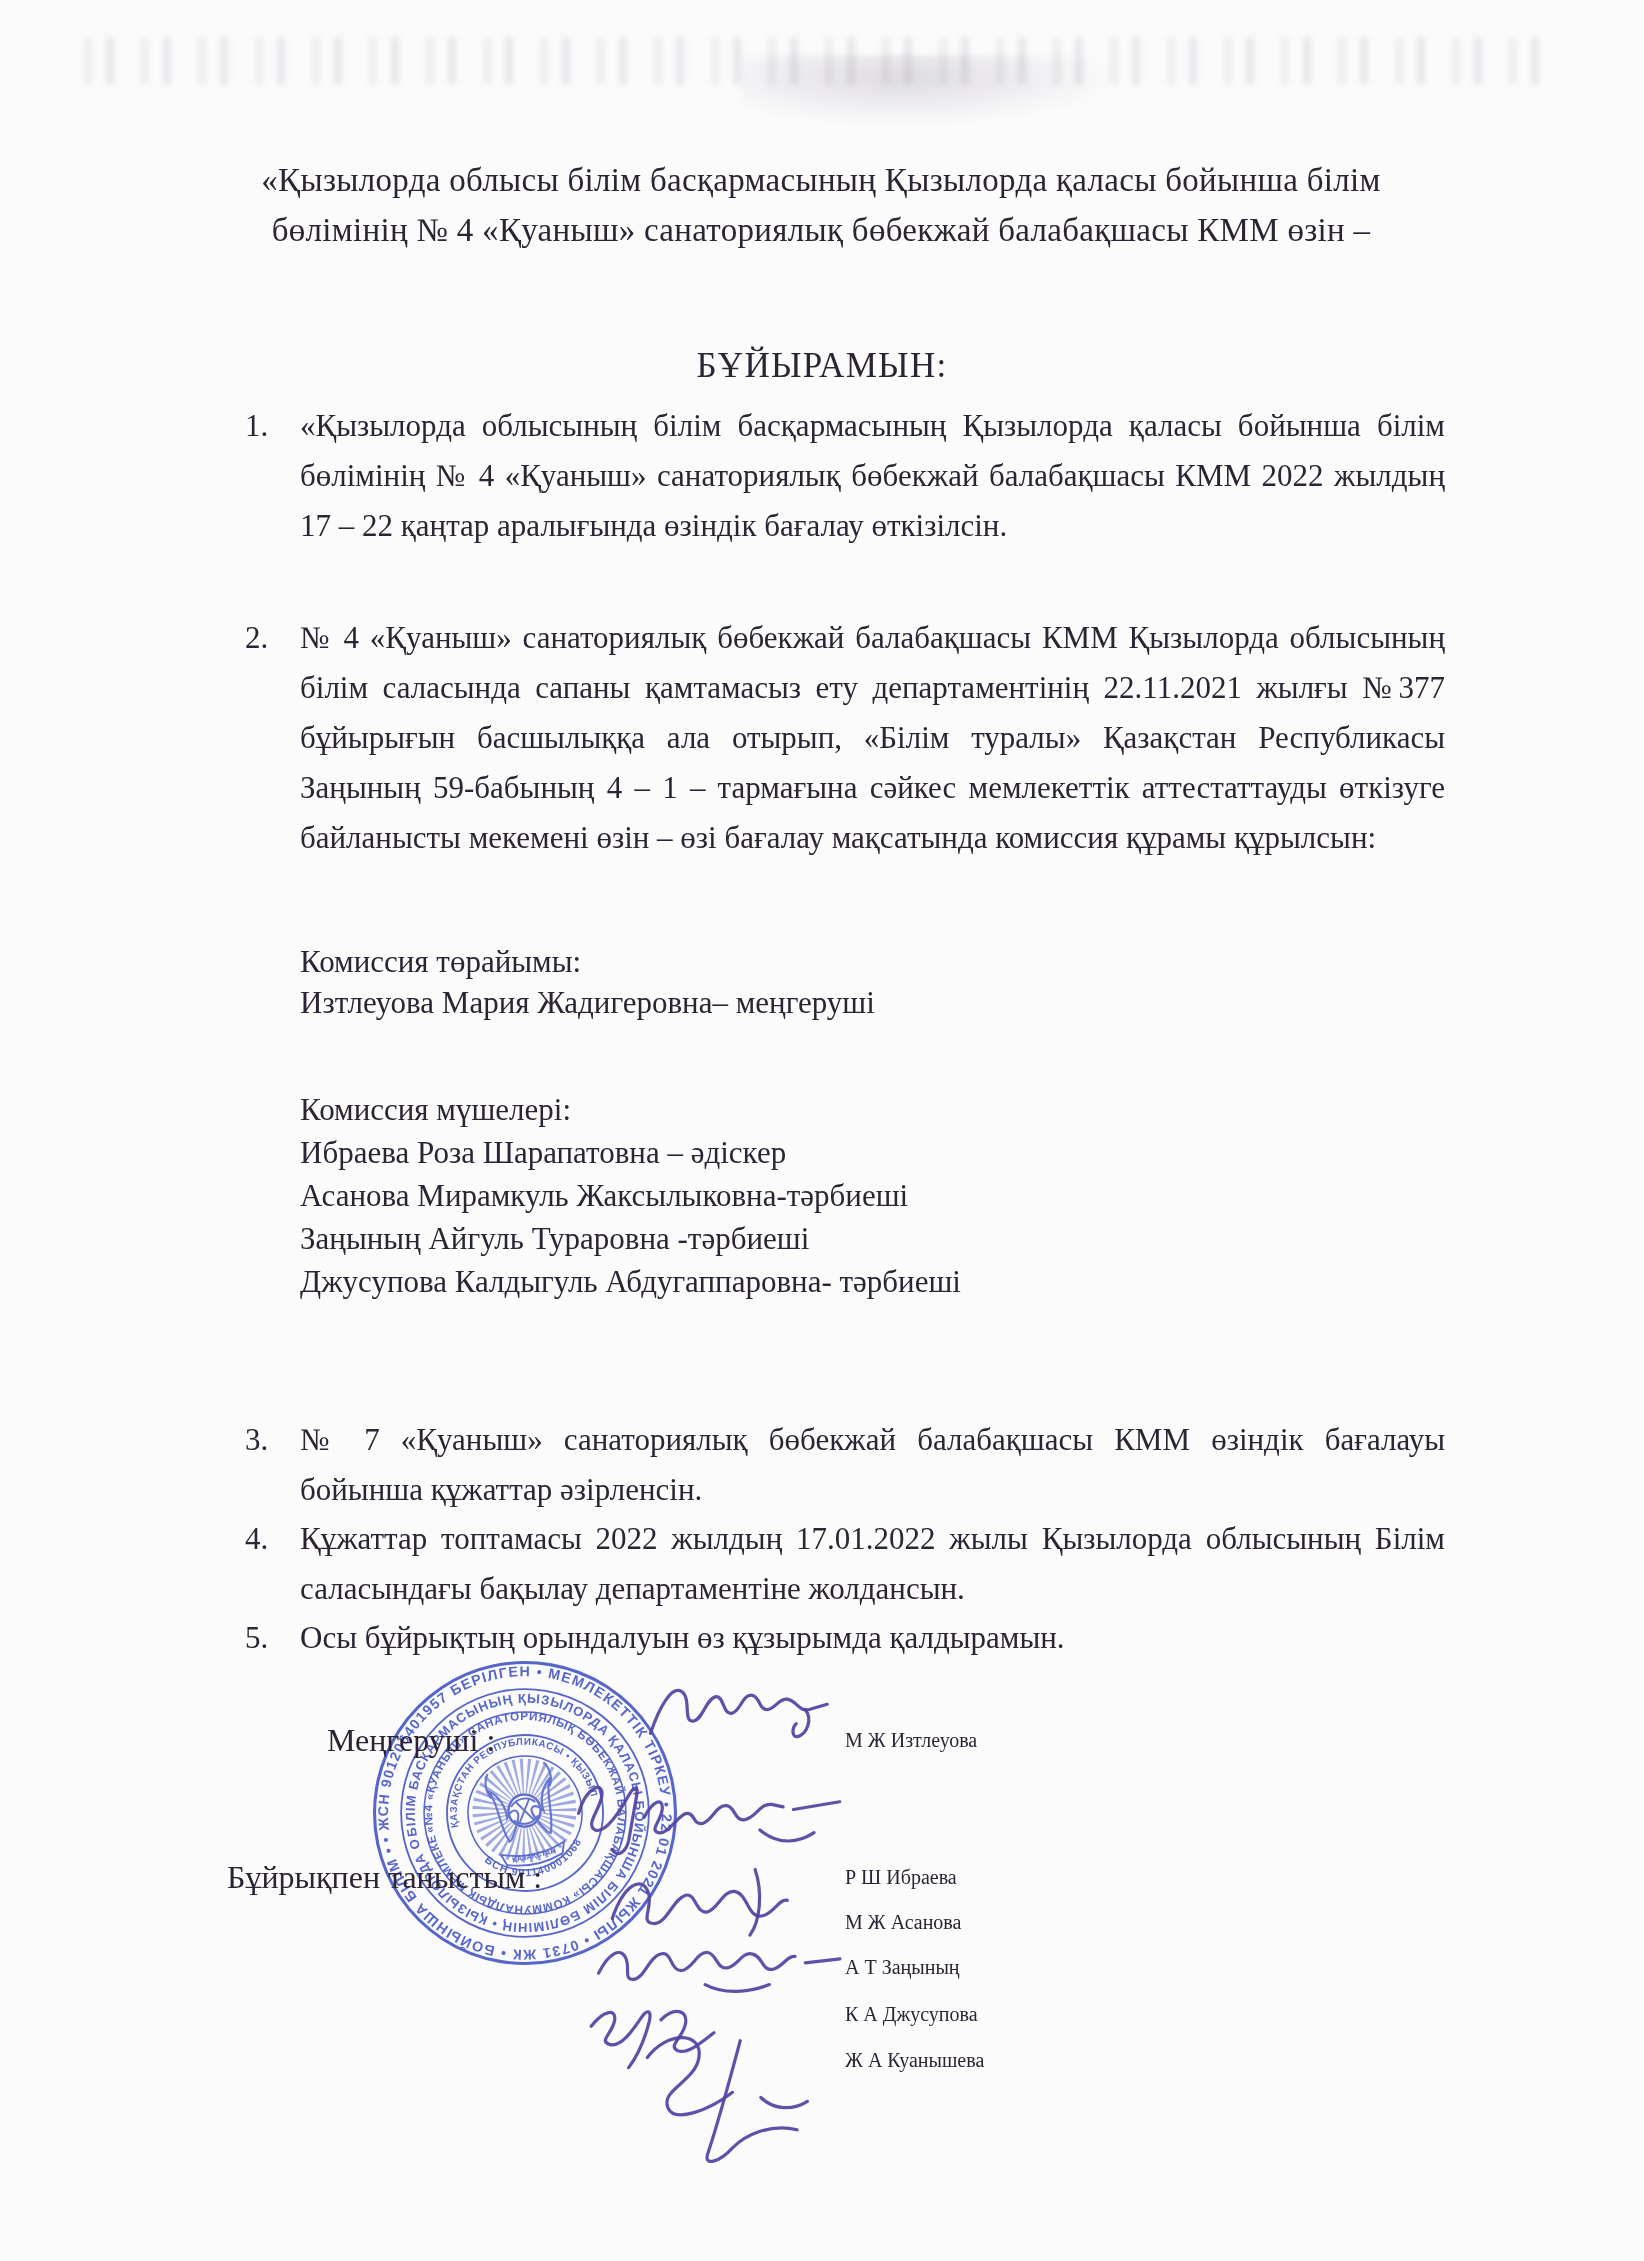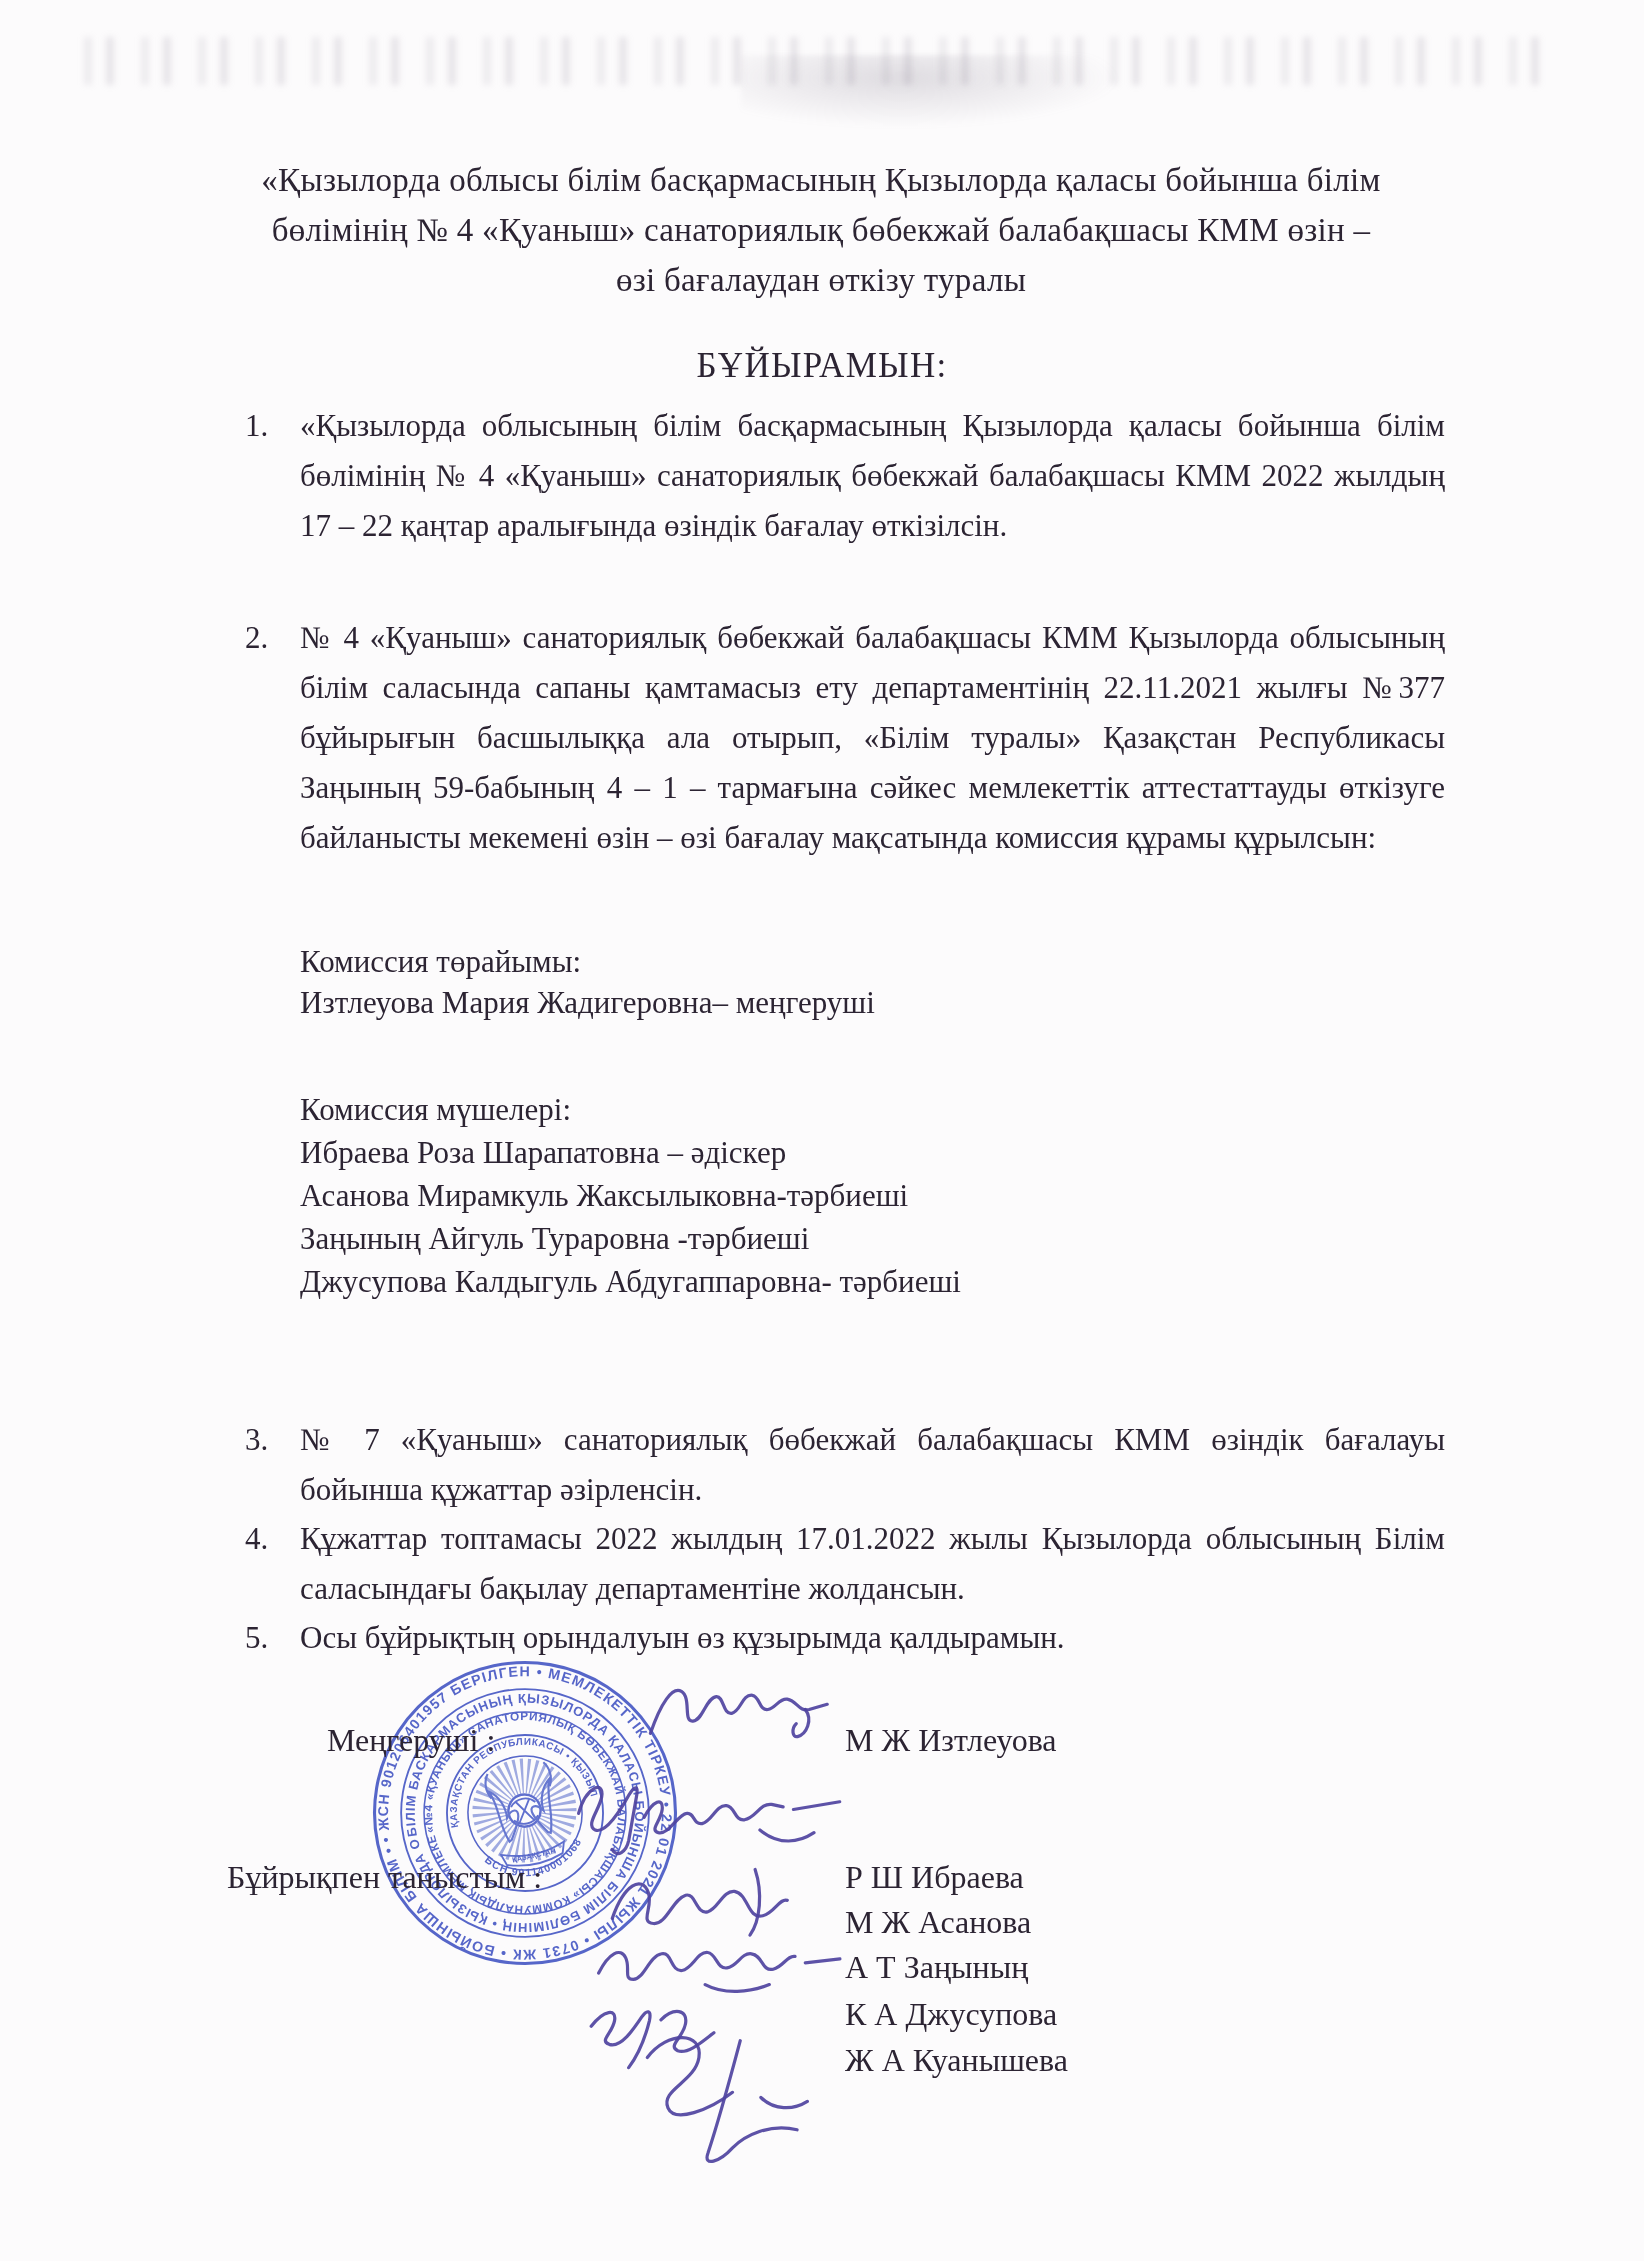--- a/index.html
+++ b/index.html
@@ -56,21 +56,21 @@
   .chair-h{top:940px;}
   .chair{top:981px;}
   .members-h{top:1088px;}
   .members{
     position:absolute;left:300px;top:1131px;width:1044px;
     font-size:31px;line-height:43px;
   }
   .sig-label{position:absolute;font-size:32px;line-height:39px;white-space:nowrap;}
   .lbl-director{left:327px;top:1721px;}
   .lbl-ack{left:227px;top:1858px;}
-  .sig-name{position:absolute;left:845px;font-size:32px;line-height:39px;white-space:nowrap;text-align:right;}
+  .sig-name{position:absolute;left:845px;font-size:20px;line-height:39px;white-space:nowrap;text-align:right;}
   .n0{top:1721px;}
   .n1{top:1858px;}
   .n2{top:1903px;}
   .n3{top:1948px;}
   .n4{top:1995px;}
   .n5{top:2041px;}
   .stamp{position:absolute;left:364px;top:1652px;width:322px;height:322px;}
   .sig-svg{position:absolute;}
   .sg-director{left:644px;top:1672px;}
   .sg-ibraeva{left:567px;top:1768px;}
@@ -88,21 +88,20 @@
 <body>
 
 <div class="page">
 
   <div class="artifact-top"></div>
   <div class="artifact-top2"></div>
 
   <div class="doc-header">
     <div>«Қызылорда облысы білім басқармасының Қызылорда қаласы бойынша білім</div>
     <div>бөлімінің  № 4 «Қуаныш» санаториялық бөбекжай балабақшасы КММ  өзін –</div>
-    <div>өзі  бағалаудан өткізу туралы</div>
   </div>
 
   <div class="order-heading">БҰЙЫРАМЫН:</div>
 
   <div class="list-item i1">
     <span class="num">1.</span>
     <span class="itext">«Қызылорда облысының білім басқармасының Қызылорда қаласы бойынша білім бөлімінің № 4 «Қуаныш» санаториялық бөбекжай балабақшасы КММ  2022 жылдың 17 – 22  қаңтар  аралығында өзіндік бағалау өткізілсін.</span>
   </div>
 
   <div class="list-item i2">

